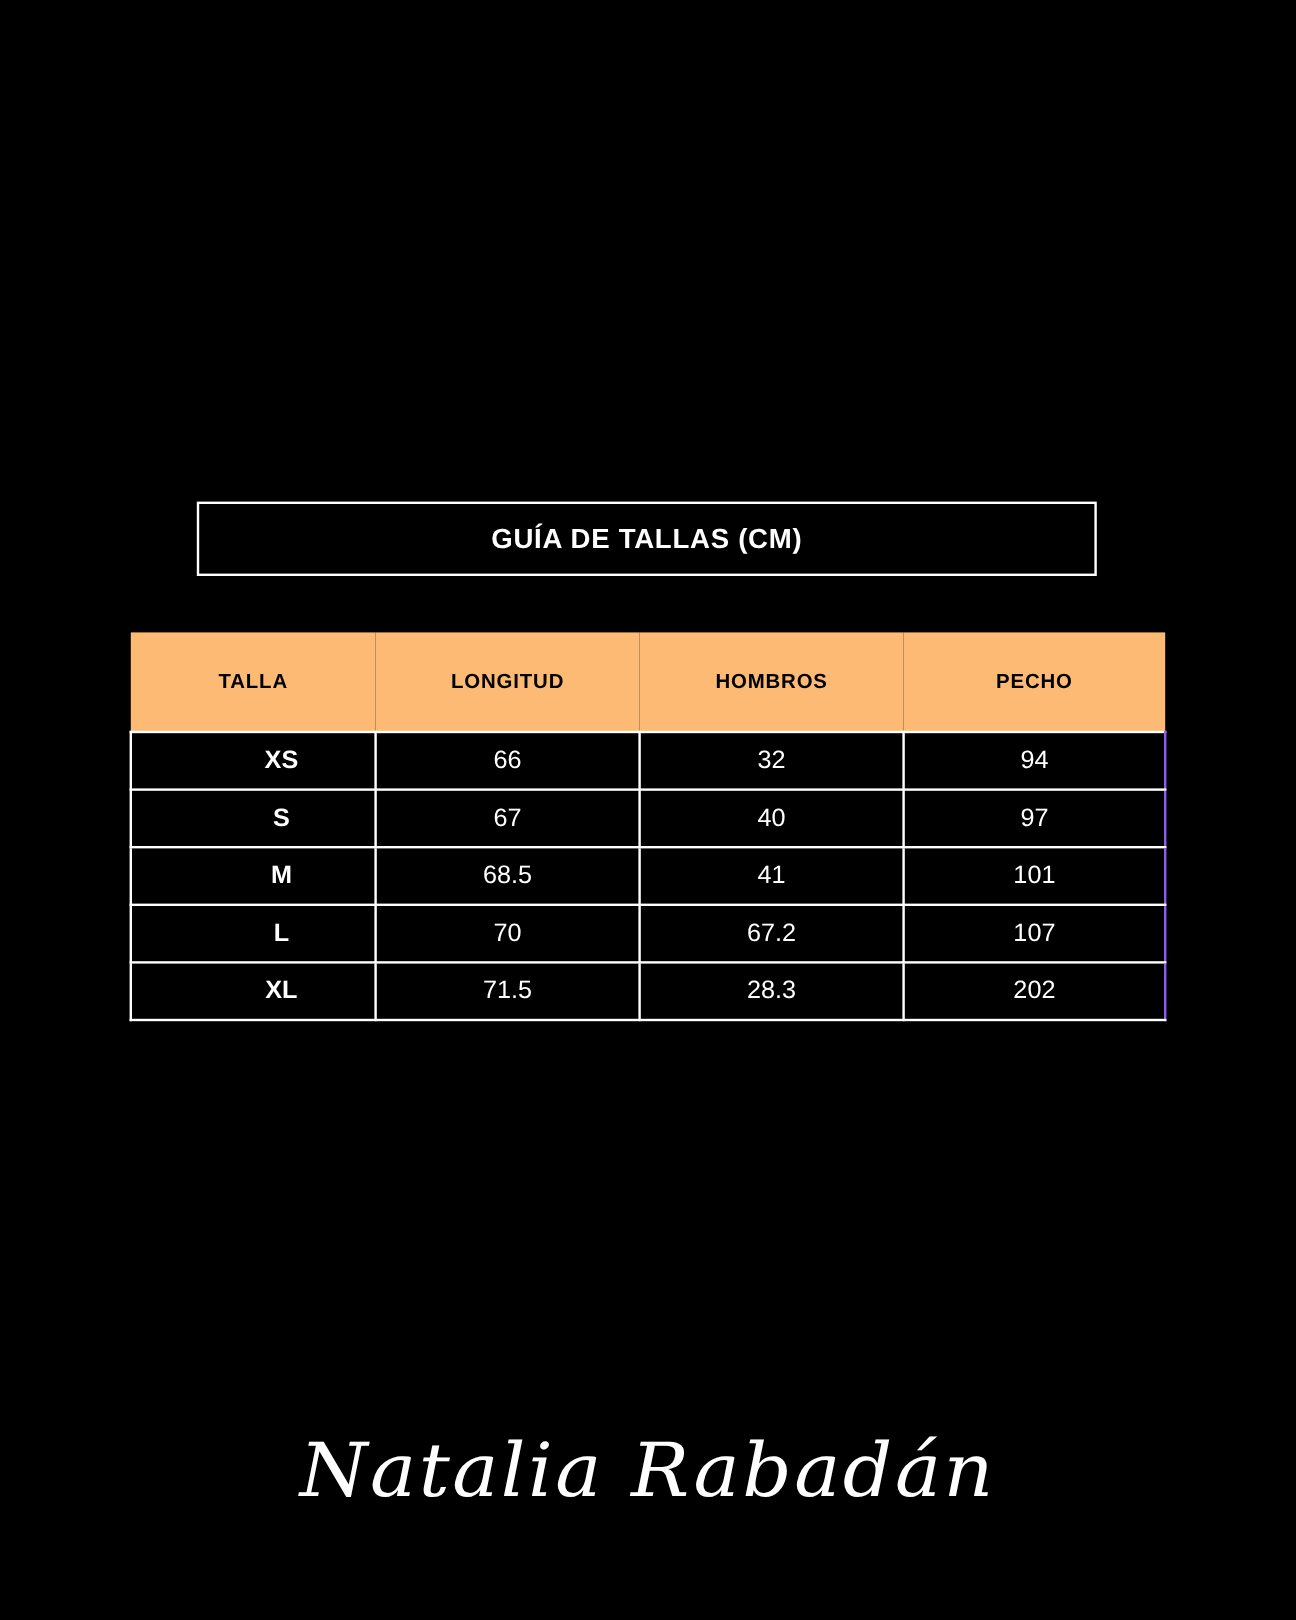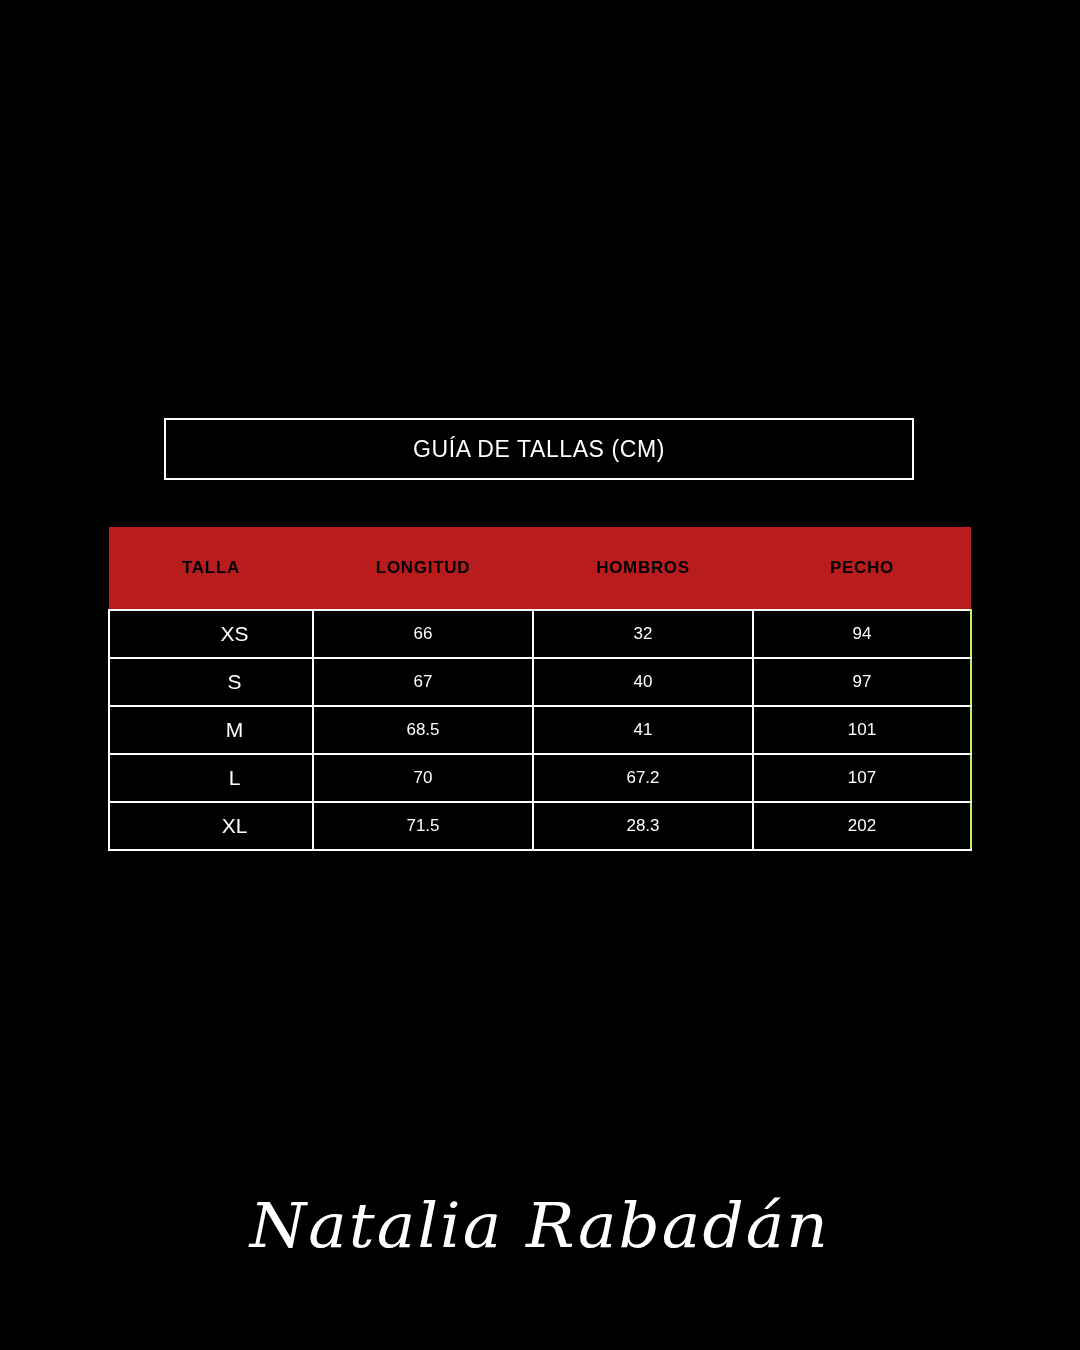--- a/index.html
+++ b/index.html
@@ -30,72 +30,72 @@
     width: 750px;
     height: 62px;
     border: 2px solid #ffffff;
     box-sizing: border-box;
     display: flex;
     align-items: center;
     justify-content: center;
   }
   .title-banner .title-text {
     font-size: 23px;
-    font-weight: normal;
+    font-weight: bold;
     letter-spacing: 0.6px;
     color: #ffffff;
     text-align: center;
   }
 
   
   .size-table-wrap {
     position: absolute;
     left: 108px;
     top: 527px;
     width: 862px;
   }
   table.size-table {
     border-collapse: collapse;
     width: 862px;
     table-layout: fixed;
   }
   table.size-table thead tr {
-    background: #b91c1c;
+    background: #fdba74;
   }
   table.size-table thead th {
     color: #000000;
     font-size: 17px;
     font-weight: bold;
     letter-spacing: 0.7px;
     height: 82px;
     text-align: center;
     border: none;
     padding: 0;
   }
   table.size-table tbody td {
     background: #000000;
     color: #ffffff;
     height: 46px;
     text-align: center;
     border: 2px solid #ffffff;
     padding: 0;
-    font-size: 17px;
+    font-size: 21px;
     font-weight: normal;
   }
   table.size-table tbody td.size-cell {
-    font-weight: normal;
+    font-weight: bold;
     font-size: 21px;
     padding-left: 47px;
   }
   
   table.size-table tbody tr td:first-child {
     border-left: 2px solid #ffffff;
   }
   table.size-table tbody tr td:last-child {
-    border-right: 2px solid #bef264;
+    border-right: 2px solid #8b5cf6;
   }
 
   
   col.c1 { width: 204px; }
   col.c2 { width: 220px; }
   col.c3 { width: 220px; }
   col.c4 { width: 218px; }
 
   
   .brand {

